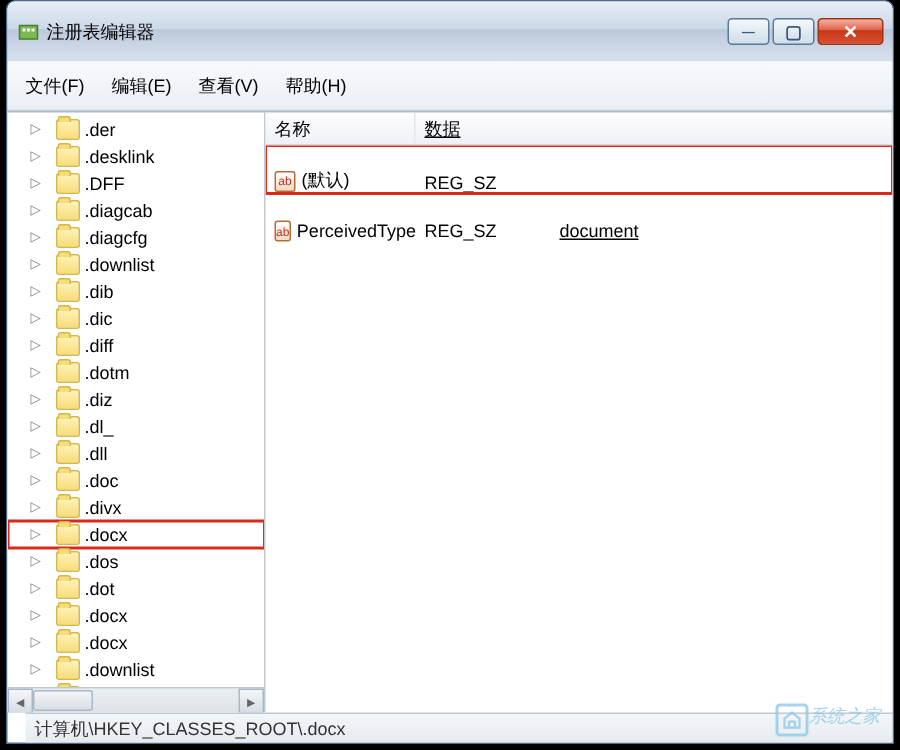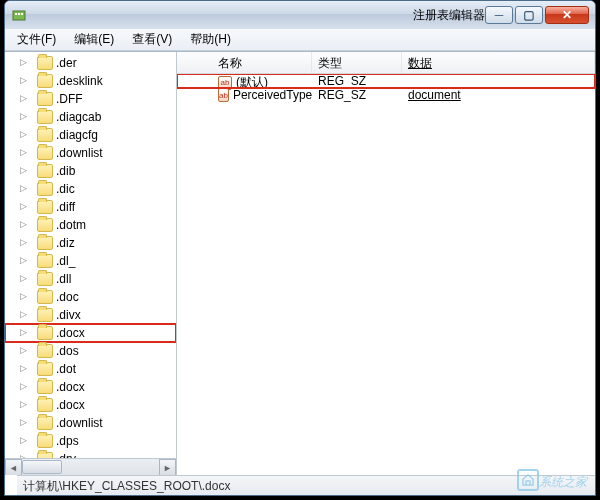--- a/index.html
+++ b/index.html
@@ -1,51 +1,51 @@
 <!DOCTYPE html>
 <html><head>
 <meta charset="utf-8">
 <style>
 * { margin: 0; padding: 0; box-sizing: border-box; font-family: "Microsoft YaHei", "SimSun", Tahoma, sans-serif; font-size: 12px; }
 body { width: 600px; height: 500px; background: #000; overflow: hidden; }
 .window { position: absolute; left: 4px; top: 0; width: 592px; height: 496px; background: #fff; border: 1px solid #4a6b8a; border-radius: 6px 6px 0 0; box-shadow: 0 0 8px rgba(0,0,0,.4); display: flex; flex-direction: column; }
-.titlebar { height: 28px; background: linear-gradient(#e6eef7,#cdd9e8 45%,#bcc9db 46%,#d7e1ee); display: flex; align-items: center; padding: 0 6px; border-radius: 5px 5px 0 0; text-align: right; }
+.titlebar { height: 40px; background: linear-gradient(#e6eef7,#cdd9e8 45%,#bcc9db 46%,#d7e1ee); display: flex; align-items: center; padding: 0 6px; border-radius: 5px 5px 0 0; }
 .title-icon { width: 16px; height: 16px; margin-right: 4px; display: inline-flex; align-items: center; justify-content: center; }
 .title-text { flex: 1; color: #000; }
 .winbtns { display: flex; gap: 2px; }
 .winbtn { width: 28px; height: 18px; border: 1px solid #5a7a9a; border-radius: 3px; background: linear-gradient(#f4f8fc,#d0dde9); display: flex; align-items: center; justify-content: center; color: #3a5a7a; font-weight: bold; }
 .winbtn.close { width: 44px; background: linear-gradient(#f8b0a0,#e06048 45%,#c83818 46%,#d85030); border-color: #a03010; color: #fff; }
-.menubar { height: 22px; background: linear-gradient(#f7f9fc,#eaeff5); border-bottom: 1px solid #c8d0d8; display: flex; align-items: center; padding: 5px 4px; gap: 2px; }
+.menubar { height: 22px; background: linear-gradient(#f7f9fc,#eaeff5); border-bottom: 1px solid #c8d0d8; display: flex; align-items: center; padding: 16px 4px; gap: 2px; }
 .menuitem { padding: 2px 8px; color: #000; }
 .content { flex: 1; display: flex; background: #fff; border-top: 1px solid #a9b8c8; overflow: hidden; }
 .leftpane { width: 172px; border-right: 1px solid #c0c8d0; display: flex; flex-direction: column; overflow: hidden; }
 .tree { flex: 1; overflow-y: auto; overflow-x: hidden; padding: 2px 0; }
 .tree-row { display: flex; align-items: center; height: 18px; padding-left: 32px; white-space: nowrap; position: relative; }
 .tree-row .expander { width: 12px; height: 12px; position: absolute; left: 15px; top: 3px; color: #888; font-size: 9px; }
 .tree-row .folder { width: 16px; height: 14px; margin-right: 3px; background: linear-gradient(#fff2b8,#f7dc7a); border: 1px solid #d4b84a; border-radius: 2px; position: relative; }
 .tree-row .folder::before { content: ""; position: absolute; top: -3px; left: 0; width: 7px; height: 3px; background: #f7dc7a; border: 1px solid #d4b84a; border-bottom: none; border-radius: 2px 2px 0 0; }
 .tree-row.hl { outline: 2px solid #d92a1a; outline-offset: -1px; }
 .hscroll { height: 17px; background: linear-gradient(#ebeef2,#dfe3e8); border-top: 1px solid #c0c8d0; position: relative; }
 .hscroll .thumb { position: absolute; left: 17px; top: 1px; width: 40px; height: 14px; background: linear-gradient(#f4f6f9,#d7dde4); border: 1px solid #a9b8c8; border-radius: 2px; }
 .hscroll .arrow { position: absolute; top: 0; width: 17px; height: 17px; background: linear-gradient(#f4f6f9,#d7dde4); border: 1px solid #a9b8c8; display: flex; align-items: center; justify-content: center; font-size: 9px; color: #666; }
 .hscroll .arrow.l { left: 0; }
 .hscroll .arrow.r { right: 0; }
 .rightpane { flex: 1; display: flex; flex-direction: column; overflow: hidden; }
 .colheader { height: 22px; background: linear-gradient(#fdfdfe,#eef1f5); border-bottom: 1px solid #d4dae0; display: flex; }
 .colheader .col { padding: 3px 6px; border-right: 1px solid #e4e8ec; }
-.c-name { width: 100px; margin-left: 35px; }
+.c-name { width: 100px; }
 .c-type { width: 90px; }
 .c-data { flex: 1; text-decoration: underline; }
 .listbody { flex: 1; overflow: auto; }
-.listrow { display: flex; height: 14px; align-items: flex-start; }
+.listrow { display: flex; height: 32px; align-items: flex-end; }
 .listrow.hl { outline: 2px solid #d92a1a; outline-offset: -1px; }
 .listrow .cell { padding: 0 6px; display: flex; align-items: center; gap: 4px; }
 .val-icon { width: 14px; height: 14px; border: 1px solid #b86a38; border-radius: 2px; background: linear-gradient(#fff,#f2d9c2); display: inline-flex; align-items: center; justify-content: center; font-size: 8px; color: #c03020; }
 .statusbar { height: 20px; background: linear-gradient(#f4f6f9,#e6eaef); border-top: 1px solid #c0c8d0; display: flex; align-items: flex-end; padding: 0 6px; color: #333; margin-left: 12px; }
-.watermark { position: absolute; right: 8px; bottom: 4px; color: #87c8e8; font-size: 14px; font-style: italic; opacity: .75; pointer-events: none; display: flex; align-items: flex-end; gap: 0; }
+.watermark { position: absolute; right: 8px; bottom: 4px; color: #87c8e8; font-size: 14px; font-style: italic; opacity: .75; pointer-events: none; display: flex; align-items: flex-start; gap: 0; }
 .watermark .wm-icon { width: 22px; height: 22px; border: 2px solid #87c8e8; border-radius: 3px; display: flex; align-items: center; justify-content: center; }
 </style>
 </head>
 <body>
 
 <div class="window">
   <div class="titlebar">
     <span class="title-icon">
       <svg width="14" height="14" viewBox="0 0 14 14">
           <rect x="1" y="3" width="12" height="9" fill="#7bb850" stroke="#4a7a30"></rect>
@@ -191,21 +191,20 @@
       <div class="hscroll">
         <div class="arrow l">◄</div>
         <div class="thumb"></div>
         <div class="arrow r">►</div>
       </div>
     </div>
 
     <div class="rightpane">
       <div class="colheader">
         <div class="col c-name">名称</div>
-        <div class="col c-type">类型</div>
         <div class="col c-data">数据</div>
       </div>
       <div class="listbody" id="listbody">
           <div class="listrow hl">
             <div class="cell c-name">
               <span class="val-icon">ab</span>
               <span>(默认)</span>
             </div>
             <div class="cell c-type">REG_SZ</div>
           </div>

